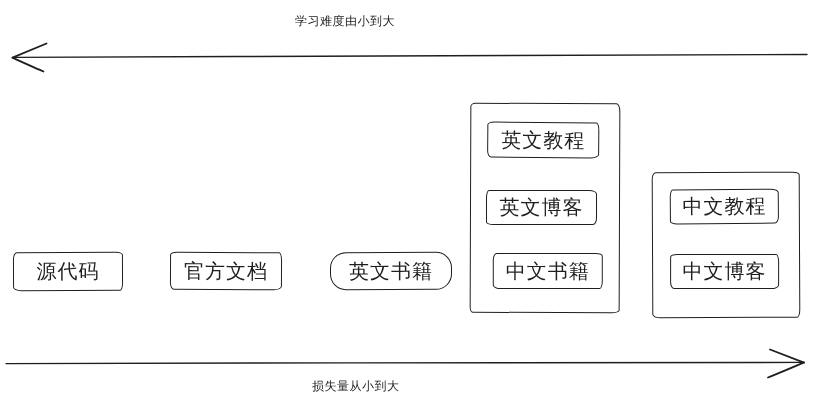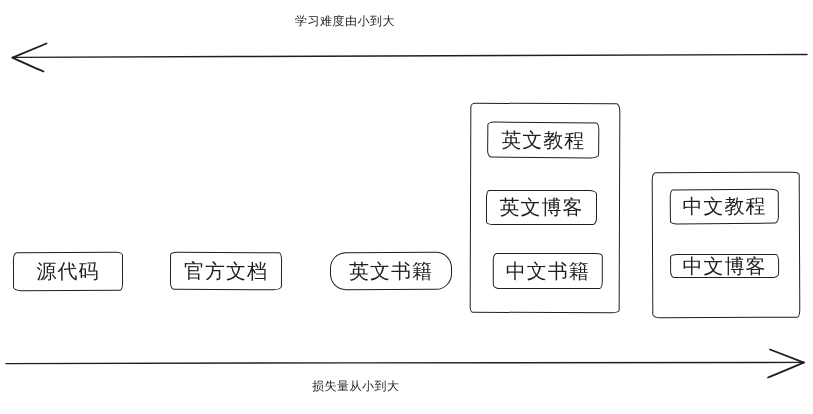--- a/index.html
+++ b/index.html
@@ -93,20 +93,20 @@
     </div>
     <div class="sketch-box r1" style="left:15px; top:149px; width:110px; height:36px;margin-left:7px;">
       <span>中文书籍</span>
     </div>
   </div>
 
   <div class="sketch-box r1 group-box" style="left:652px; top:172px; width:148px; height:146px;padding-left:39px;">
     <div class="sketch-box r3" style="left:17px; top:16px; width:109px; height:35px;">
       <span>中文教程</span>
     </div>
-    <div class="sketch-box r2" style="left:17px; top:81px; width:109px; height:24px;justify-content:center;">
+    <div class="sketch-box r2" style="left:17px; top:81px; width:109px; height:35px;justify-content:center;">
       <span>中文博客</span>
     </div>
   </div>
 
   <div class="axis-label" style="left:312px; top:378px;">损失量从小到大</div>
 
 </div>
 
 </body></html>

